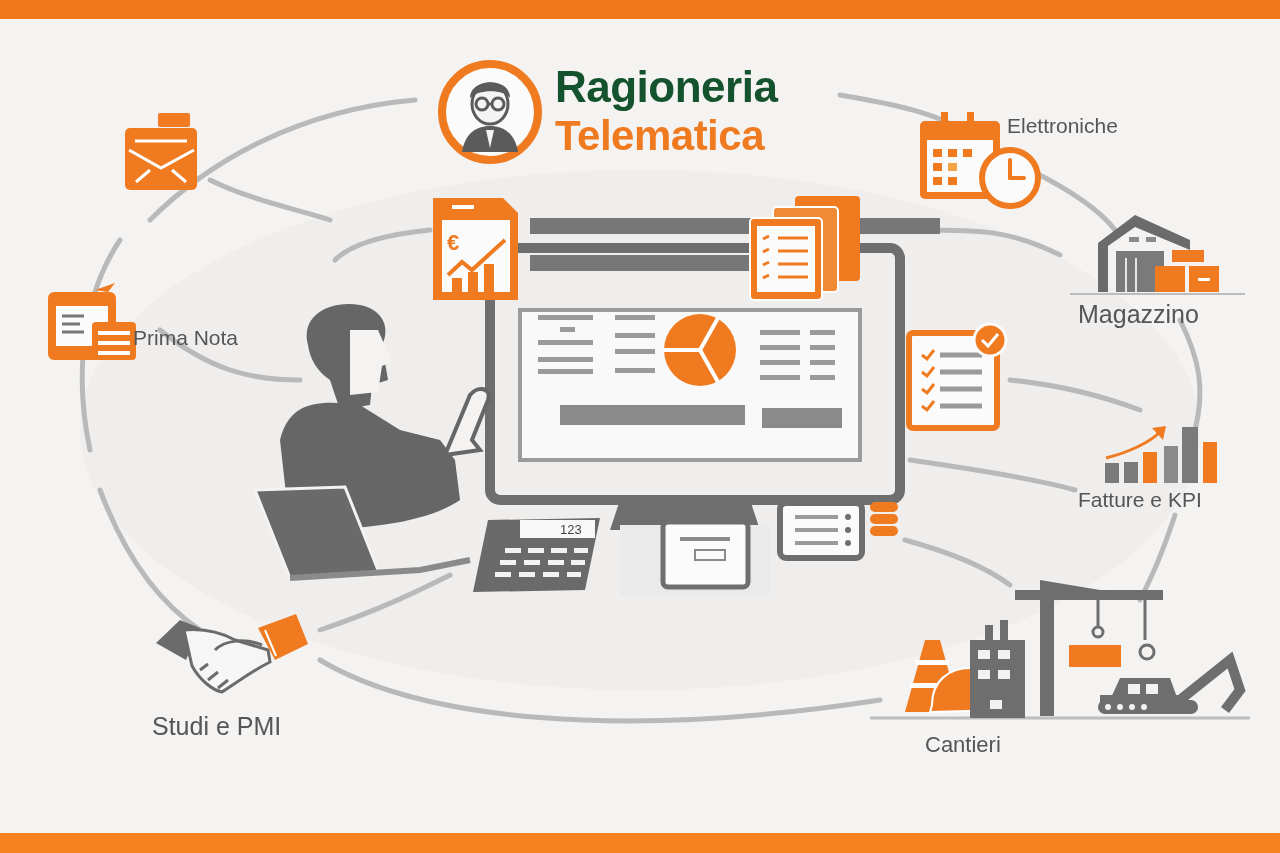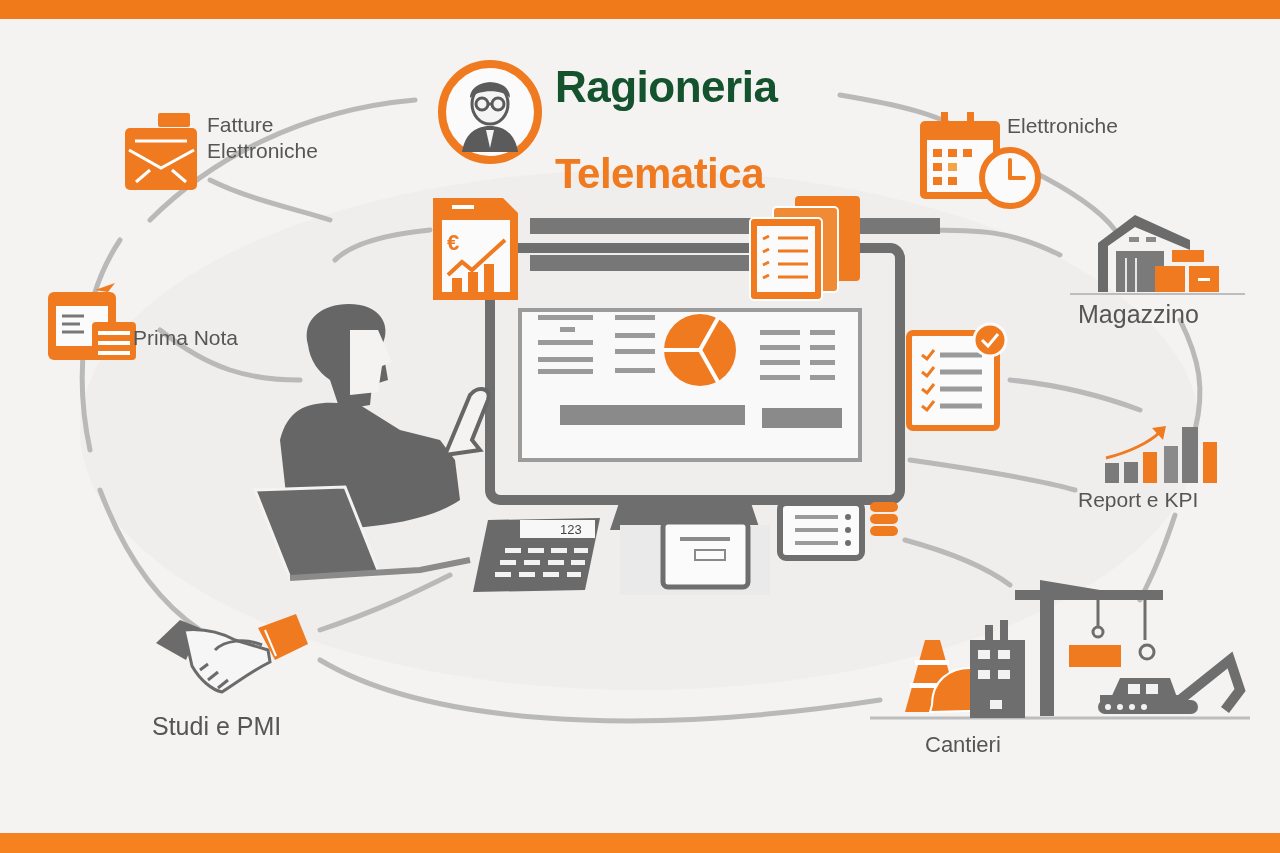--- a/index.html
+++ b/index.html
@@ -303,28 +303,24 @@
         </g>
     </g>
     <g>
       <rect x="870" y="502" width="28" height="10" rx="5" fill="#ef7a20"></rect>
       <rect x="870" y="514" width="28" height="10" rx="5" fill="#ef7a20"></rect>
       <rect x="870" y="526" width="28" height="10" rx="5" fill="#ef7a20"></rect>
     </g>
   </svg>
 
   <div class="brand1" style="top:43px;">Ragioneria</div>
-  <div class="brand2" style="top:93px;margin-top:38px;">Telematica</div>
-
-  <div class="node" style="left:207px;top:93px;">
-    <div class="lbl" style="position:static;font-size:21px;line-height:26px;">Fatture</div>
-    <div class="lbl" style="position:static;font-size:21px;line-height:26px;">Elettroniche</div>
-  </div>
+  <div class="brand2" style="top:93px;">Telematica</div>
+
 
   <div class="lbl" style="left:133px;top:263px;font-size:21px;margin-top:44px;">Prima Nota</div>
   <div class="lbl" style="left:1007px;top:95px;font-size:21px;">Elettroniche</div>
   <div class="lbl" style="left:1078px;top:281px;font-size:25px;">Magazzino</div>
-  <div class="lbl" style="left:1078px;top:469px;font-size:21px;">Report e KPI</div>
+  <div class="lbl" style="left:1078px;top:469px;font-size:21px;">Fatture e KPI</div>
   <div class="lbl" style="left:152px;top:693px;font-size:25px;text-align:center;">Studi e PMI</div>
   <div class="lbl" style="left:925px;top:713px;font-size:22px;text-align:right;">Cantieri</div>
 </div>
 
 <div class="bar-bottom"></div>
 
 </body></html>

